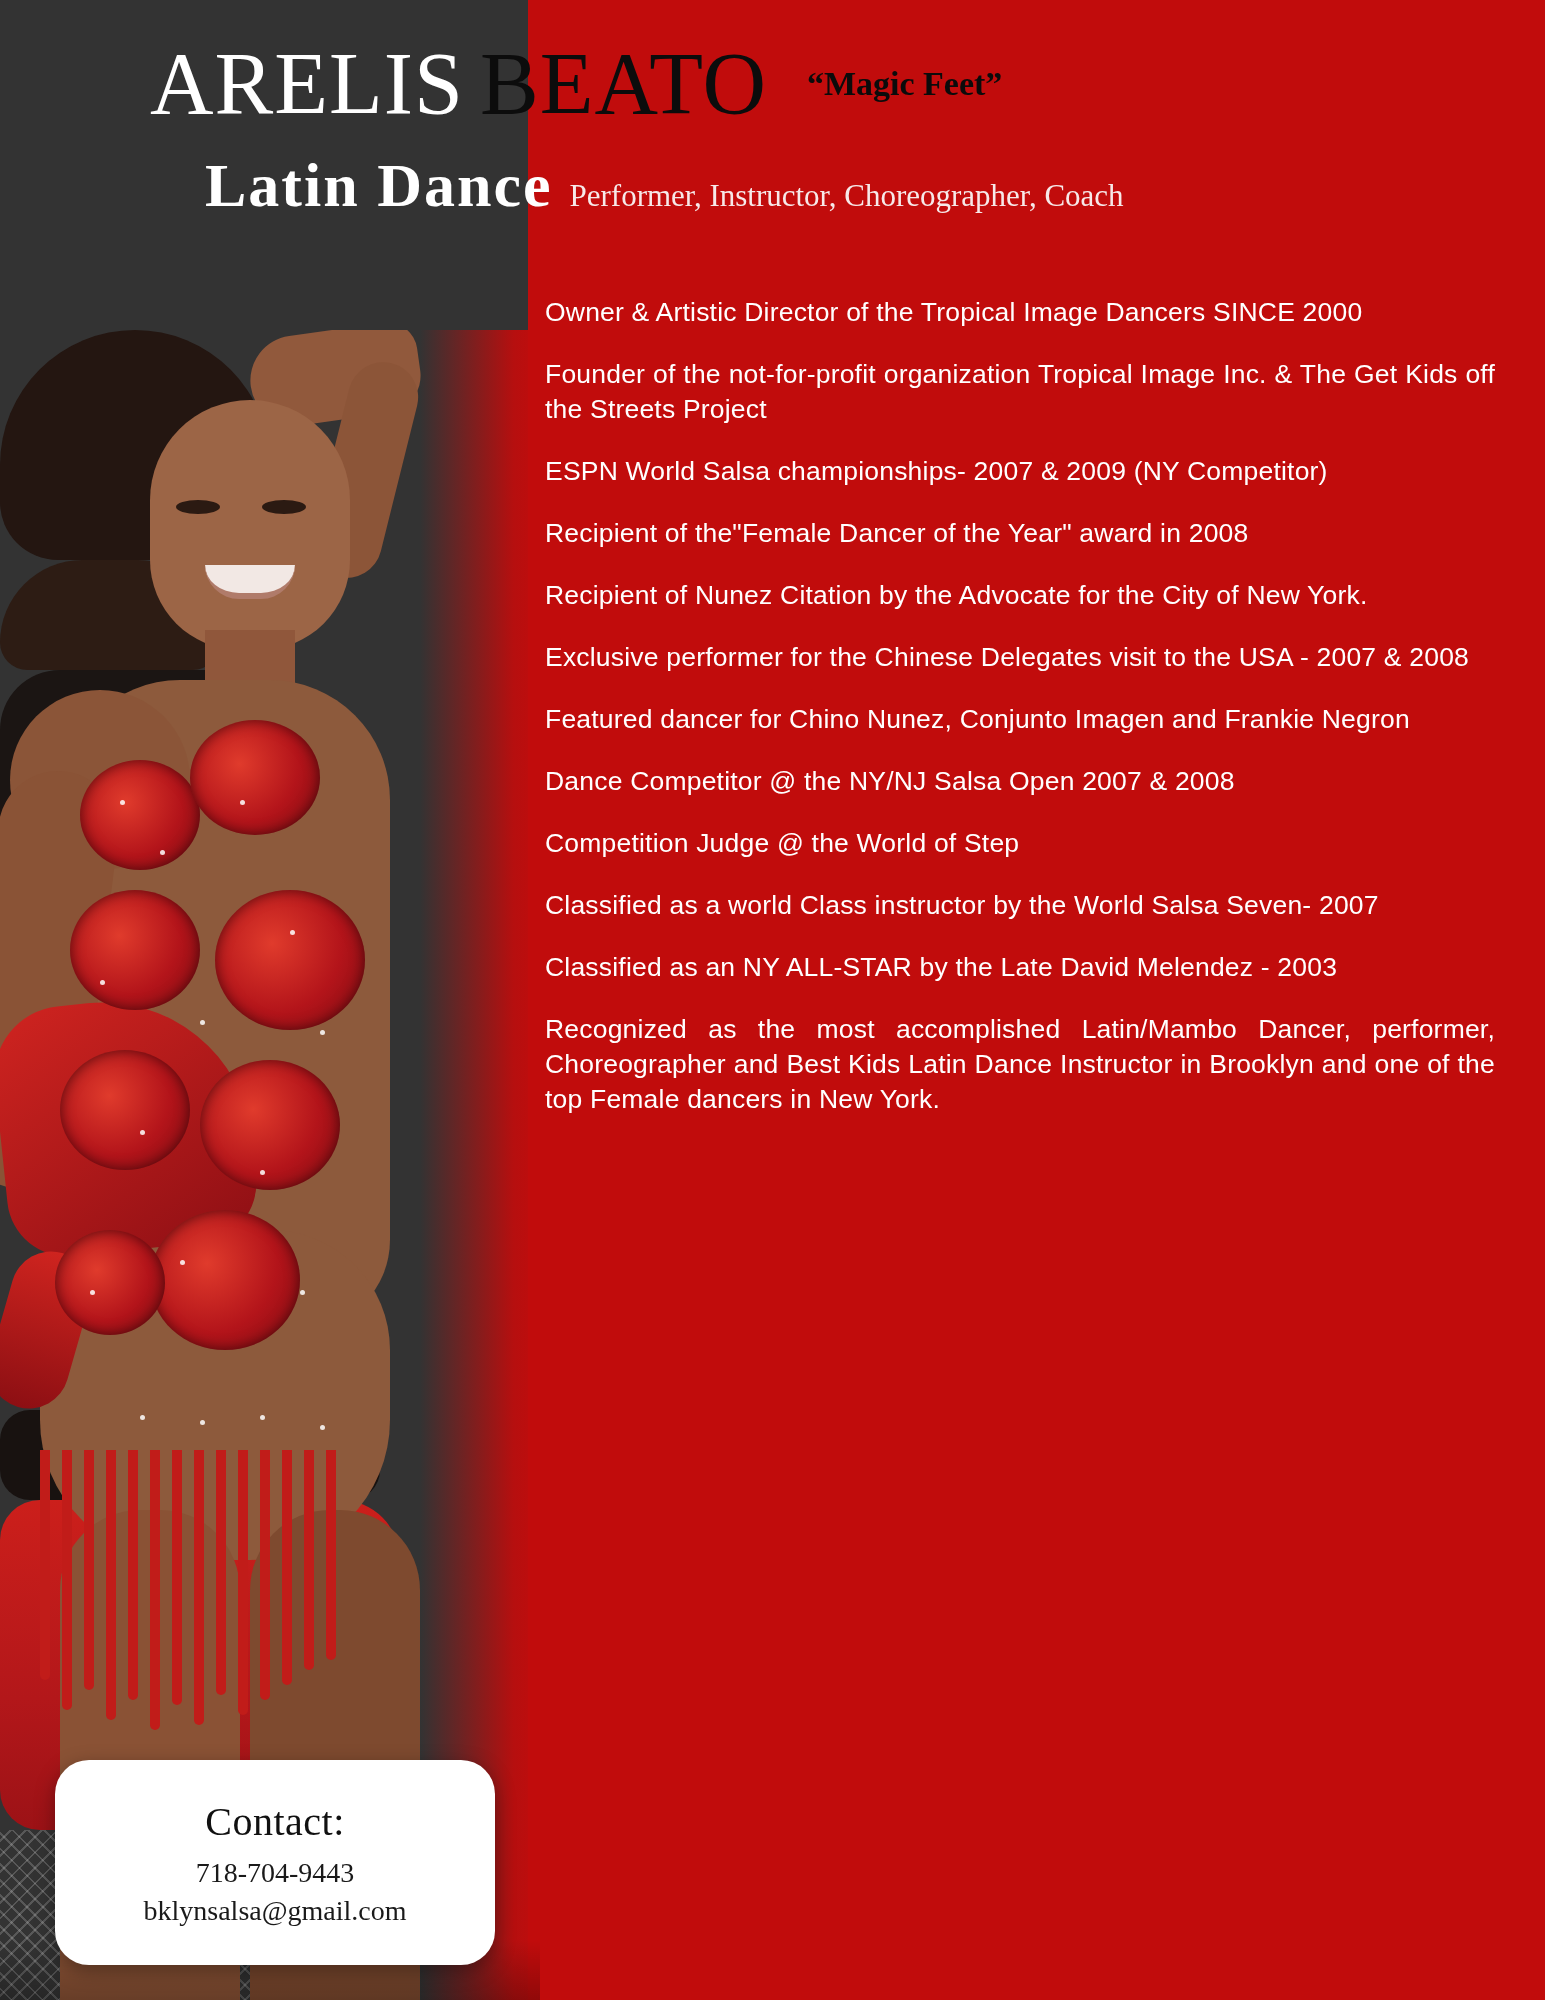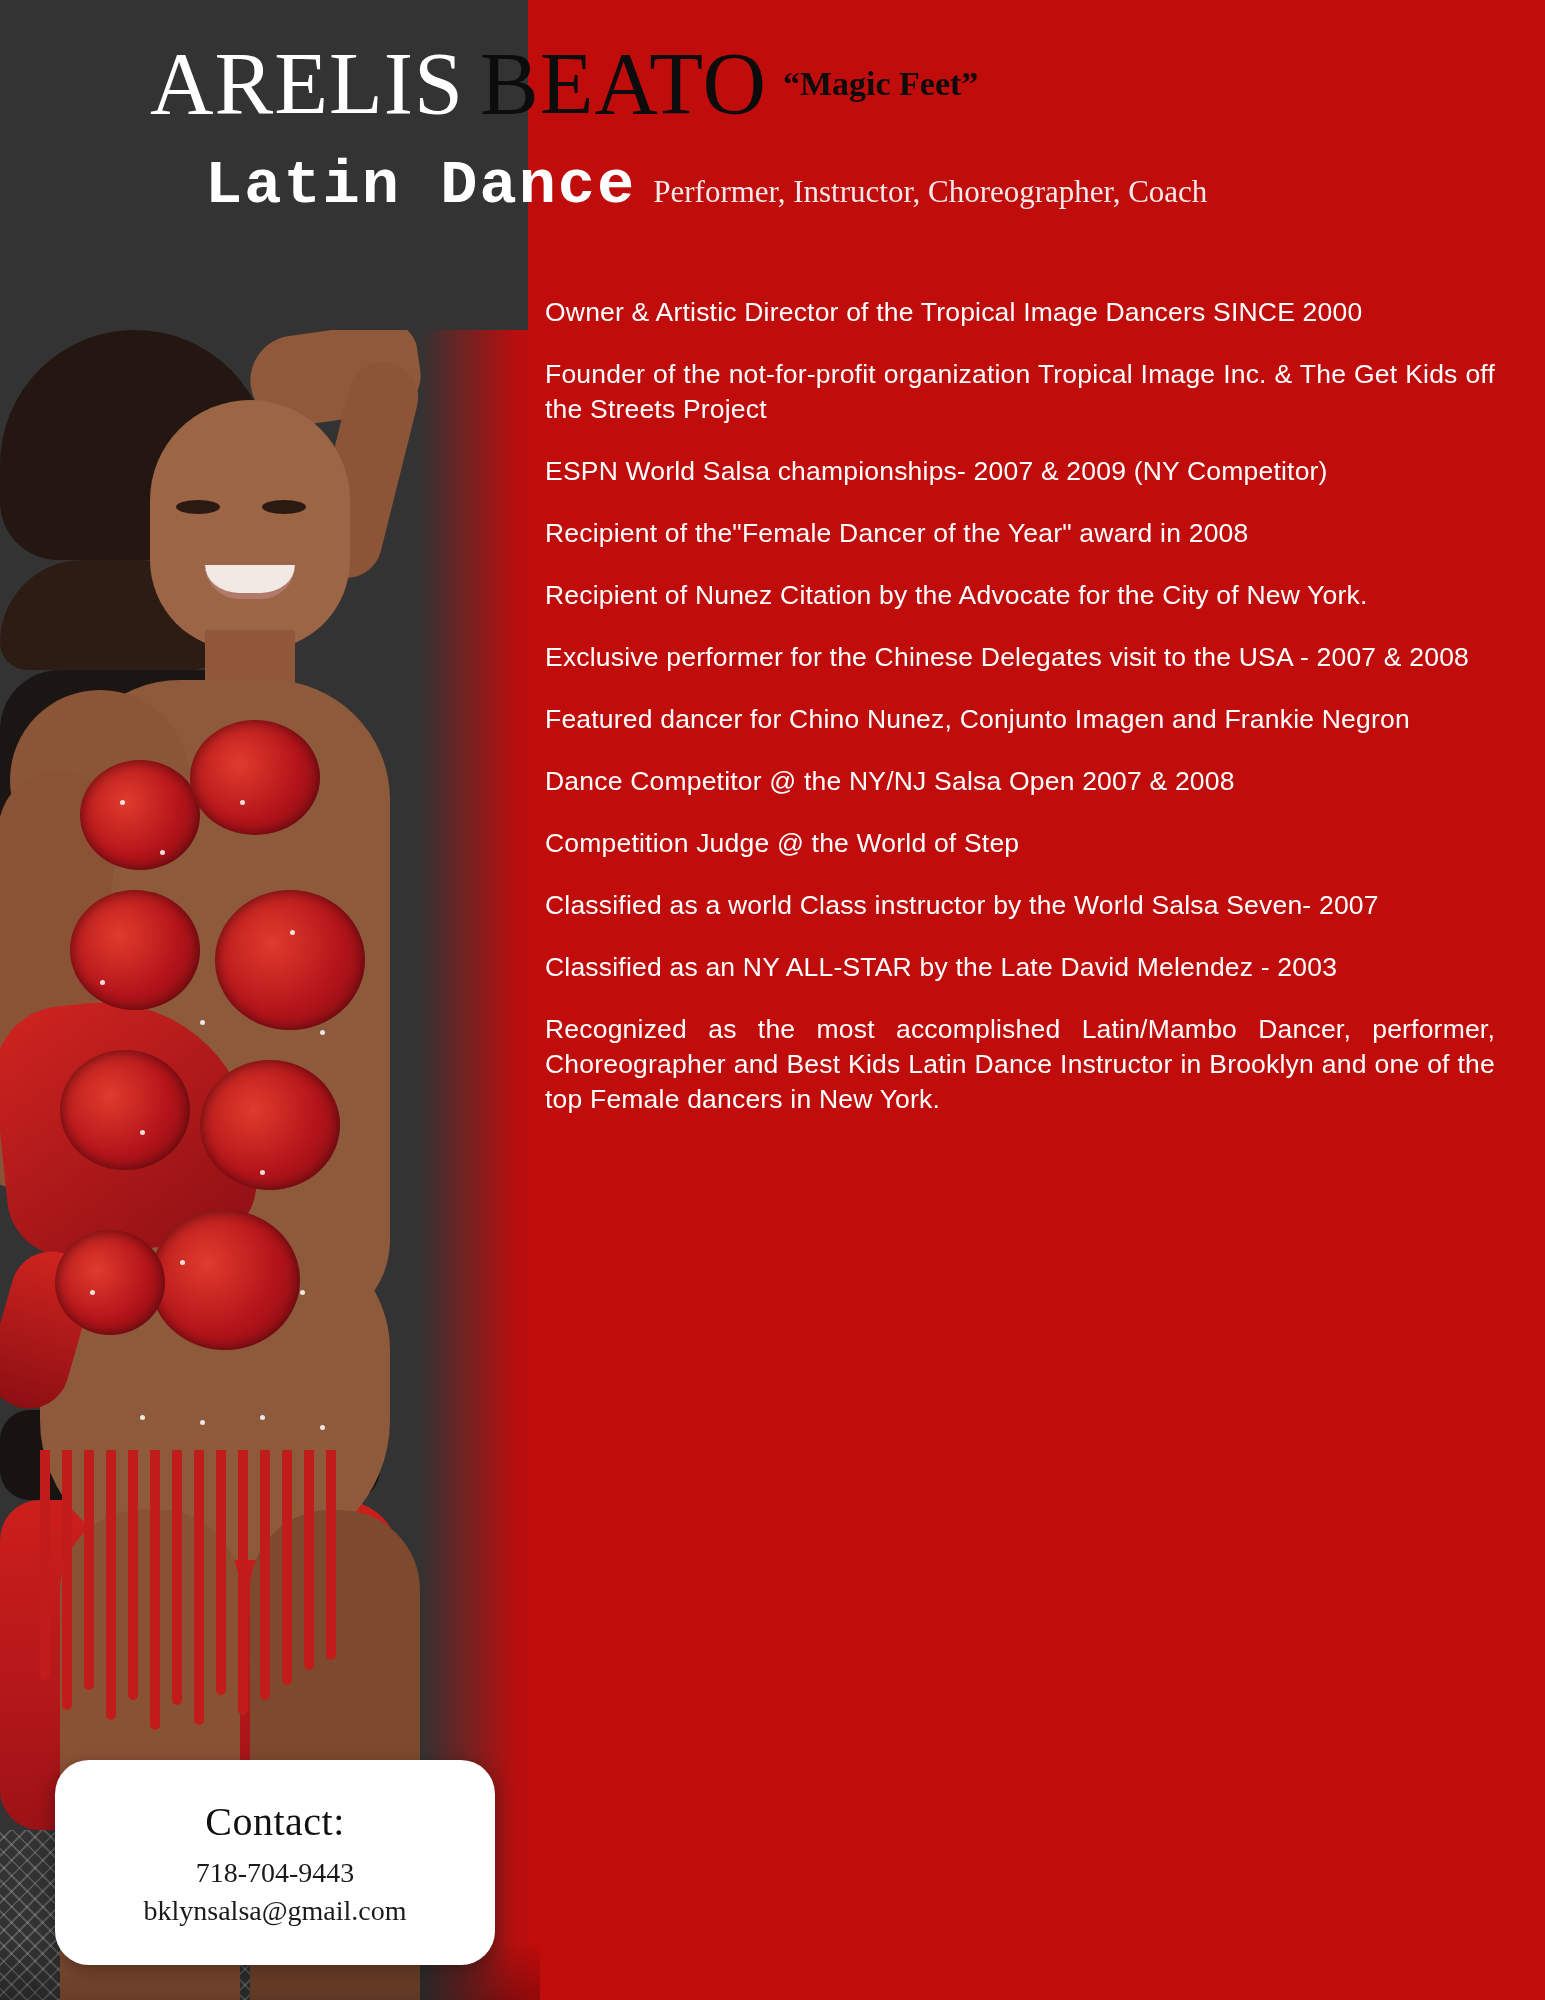--- a/index.html
+++ b/index.html
@@ -150,28 +150,28 @@
     color:#ffffff;
   }
   .name-last {
     font-family:"Liberation Serif", serif;
     font-size:88px; line-height:1; letter-spacing:1px;
     color:#0c0c0c; margin-left:16px;
   }
   .nickname {
     font-family:"Liberation Serif", serif;
     font-weight:bold; font-size:34px; color:#0b0b0b;
-    margin-left:16px; white-space:nowrap;
+    margin-left:40px; white-space:nowrap;
   }
   .subline {
     position:absolute; left:0; top:150px; width:1420px;
     display:flex; align-items:baseline; padding-left:205px;
   }
   .latin-dance {
-    font-family:Liberation Mono, monospace; font-weight:bold;
+    font-family:Liberation Serif, serif; font-weight:bold;
     font-size:62px; color:#ffffff; letter-spacing:2px;
   }
   .roles {
     font-family:"Liberation Serif", serif;
     font-size:31px; color:#f7e9e9; margin-left:17px; white-space:nowrap;
   }
 
   
   .bullets {
     position:absolute;

